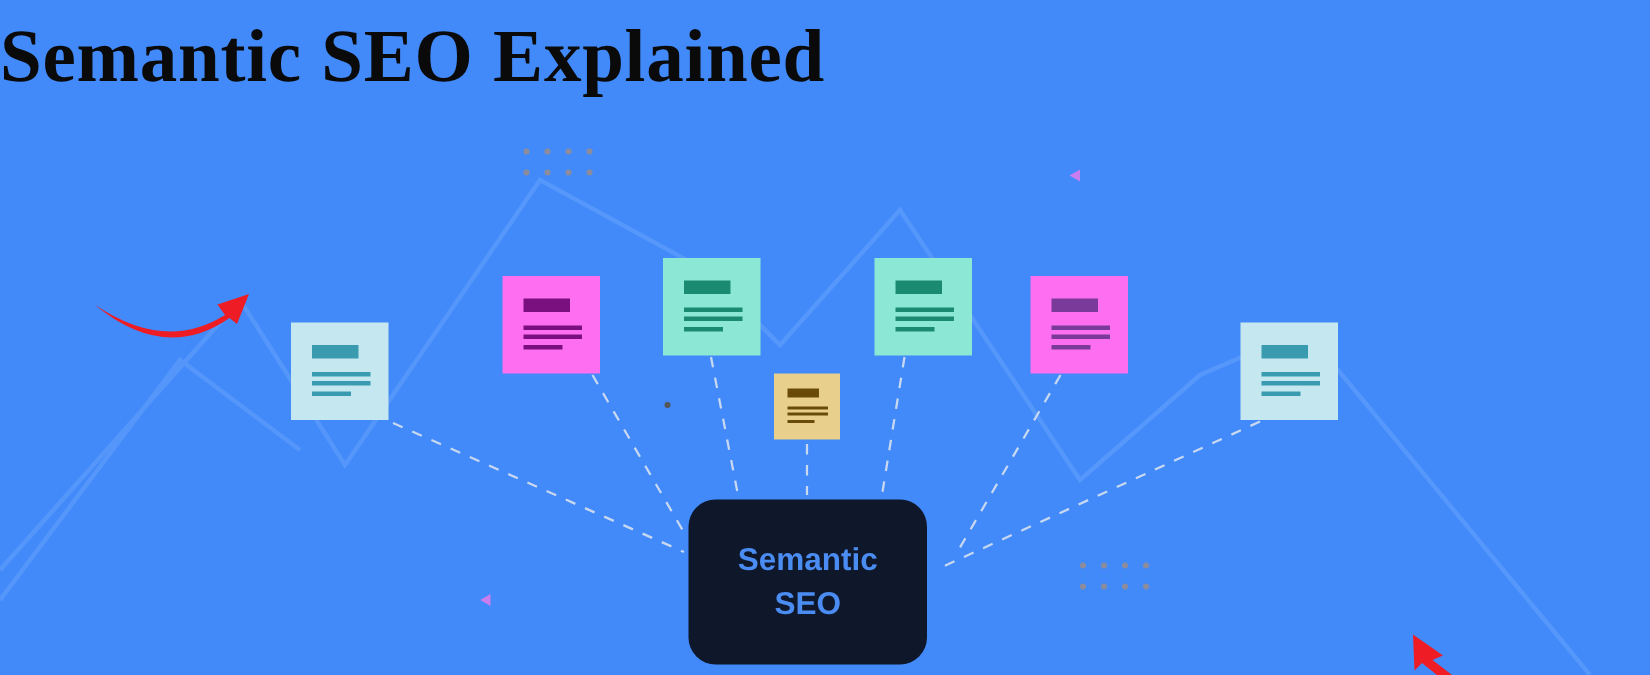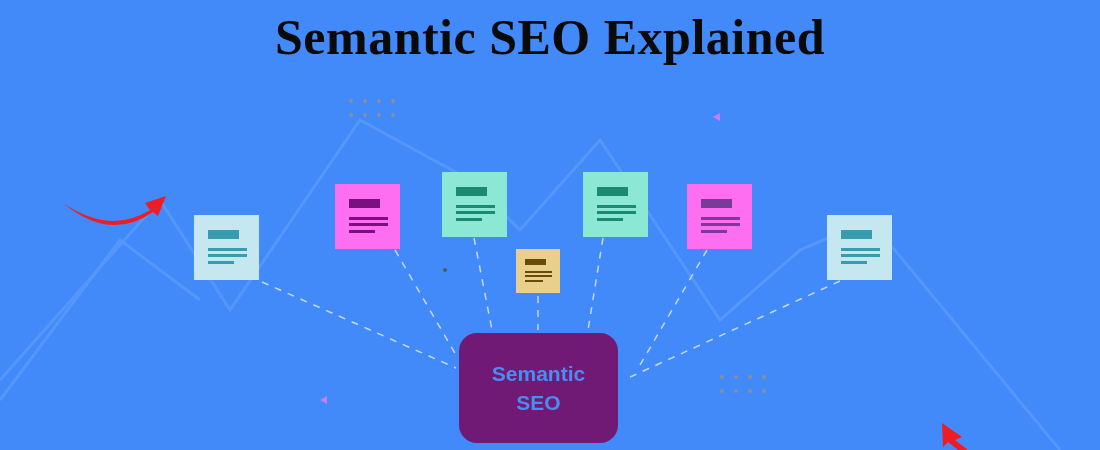--- a/index.html
+++ b/index.html
@@ -4,34 +4,34 @@
 <style>
   html, body { margin: 0; padding: 0; }
   body {
     width: 1100px; height: 450px; overflow: hidden;
     background: #428af9;
     position: relative;
     font-family: "Liberation Sans", sans-serif;
   }
   .title {
     position: absolute; left: 0; top: 8px; width: 1100px;
-    text-align: center;
+    text-align: left;
     font-family: "Liberation Serif", "DejaVu Serif", serif;
     font-weight: bold; font-size: 50px; color: #0a0a0a;
     letter-spacing: 0.5px;
   }
   svg.bg { position: absolute; left: 0; top: 0; }
   .card {
     position: absolute; box-sizing: border-box;
   }
   .card .hdr { position: absolute; height: 9px; }
   .card .ln { position: absolute; height: 3px; }
   .hub {
     position: absolute; left: 459px; top: 333px; width: 159px; height: 110px;
-    background: #701a75; border-radius: 18px;
+    background: #0f172a; border-radius: 18px;
     display: flex; flex-direction: column; align-items: center; justify-content: center;
     color: #4a8cf2; font-weight: bold; font-size: 21px; line-height: 29px;
   }
   .dots { position: absolute; display: grid; grid-template-columns: repeat(4, 4px); gap: 10px 10px; }
   .dots span { width: 4px; height: 4px; border-radius: 50%; background: #8c8c9c; display:block; }
 </style>
 </head>
 <body>
 
 <svg class="bg" width="1100" height="450" viewBox="0 0 1100 450">

